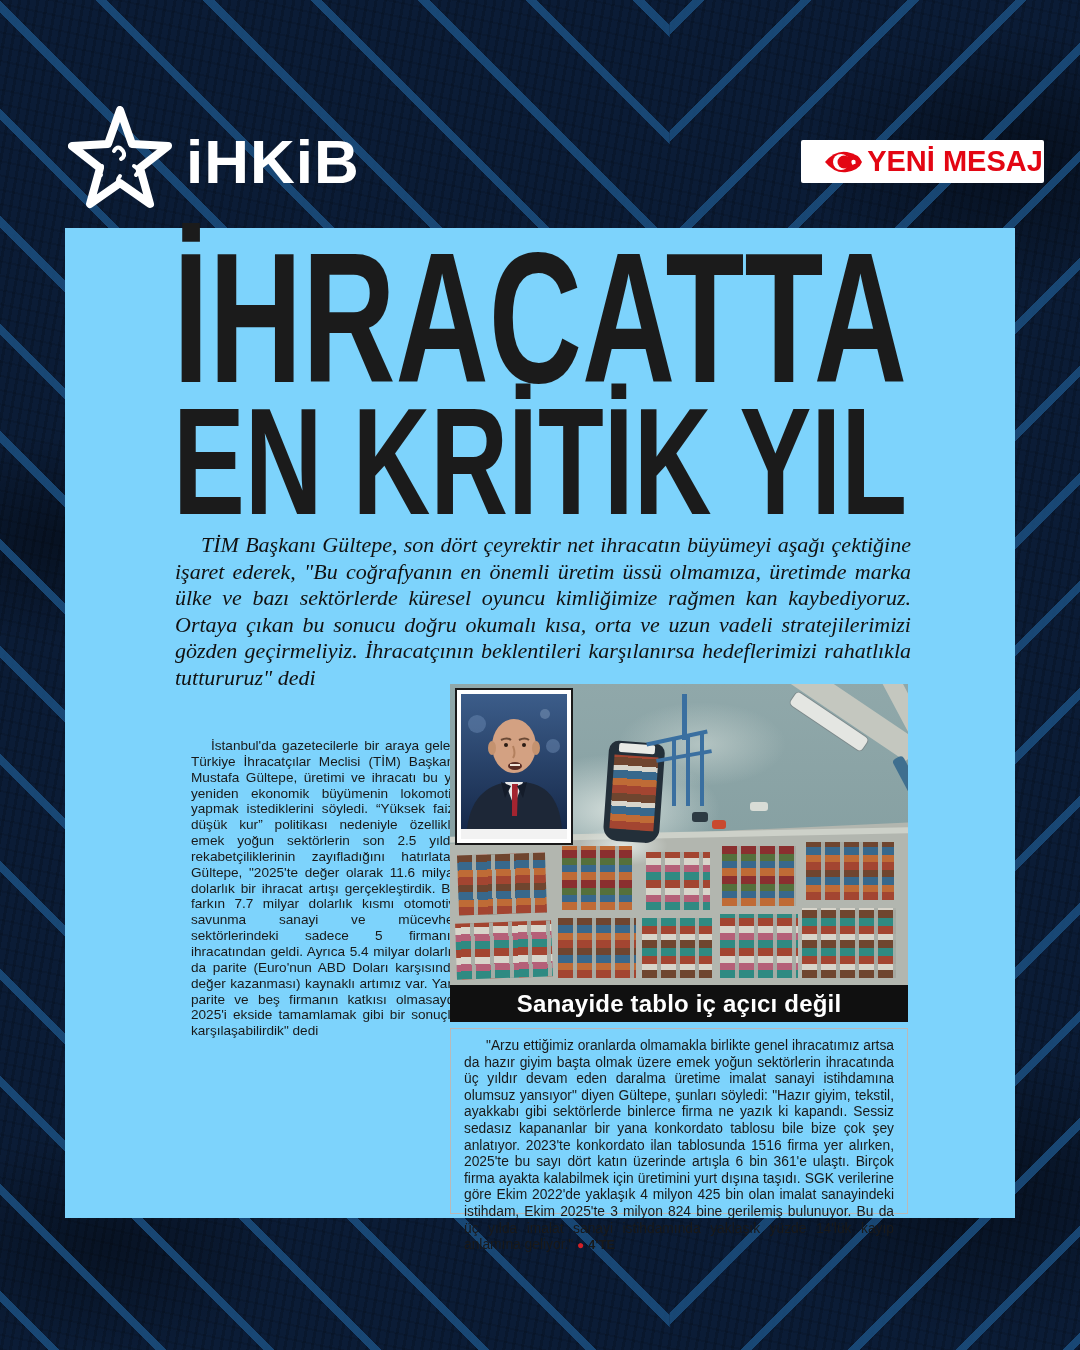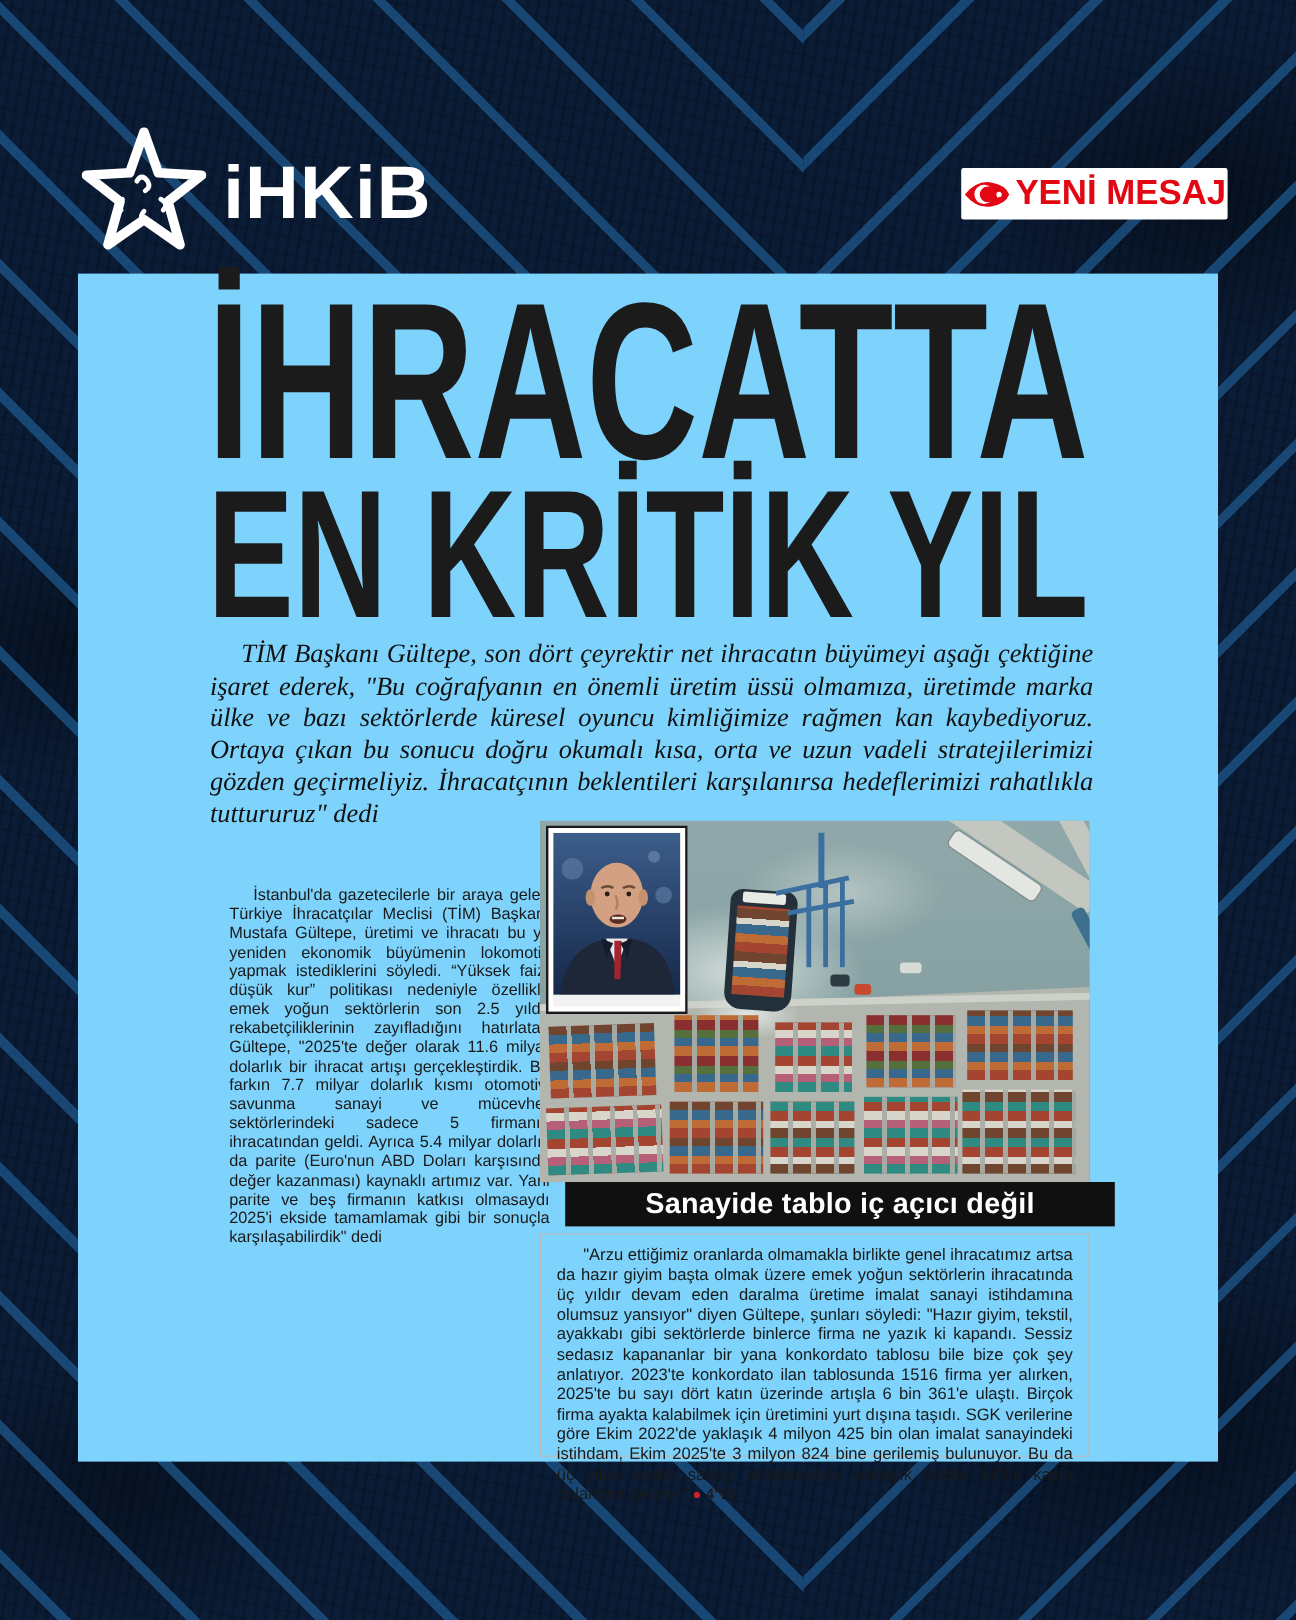--- a/index.html
+++ b/index.html
@@ -27,21 +27,21 @@
   .bg-stripes-right{
     clip-path:polygon(62% 0,100% 0,100% 100%,62% 100%);
     background:repeating-linear-gradient(135deg, transparent 0 34px, #1b4f80 34px 42px, transparent 42px 76px);
     opacity:.85;
   }
   
   .ihkib{position:absolute;left:68px;top:106px;display:flex;align-items:center;gap:14px;}
   .ihkib-text{color:#fff;font-weight:bold;font-size:62px;letter-spacing:1px;}
   .yenimesaj{
     position:absolute;left:801px;top:140px;width:222px;height:43px;background:#fff;
-    display:flex;align-items:center;justify-content:center;gap:4px;border-radius:2px;
+    display:flex;align-items:center;justify-content:center;gap:4px;border-radius:2px;padding-left:21px;
   }
   .yenimesaj-text{color:#e30613;font-weight:bold;font-size:29px;letter-spacing:0px;white-space:nowrap;}
   
   .page{
     position:absolute;left:65px;top:228px;width:950px;height:990px;background:#7dd3fc;
     color:#1a1a1a;
   }
   .headline-svg{position:absolute;left:106px;overflow:visible;}
   .headline-svg text{fill:#1b1b1b;font-family:"Liberation Sans",sans-serif;font-weight:900;}
   #hl1{top:16px;}
@@ -92,21 +92,21 @@
   .crane.boom1{left:196px;top:52px;width:62px;height:4px;transform:rotate(-12deg);}
   .crane.boom2{left:206px;top:70px;width:56px;height:4px;transform:rotate(-10deg);}
   .crane.tower{left:232px;top:10px;width:5px;height:46px;}
   .boat{position:absolute;background:#2c3a42;border-radius:3px;}
   .boat.b1{left:242px;top:128px;width:16px;height:10px;}
   .boat.b2{left:262px;top:136px;width:14px;height:9px;background:#c9492f;}
   .boat.b3{left:300px;top:118px;width:18px;height:9px;background:#d8dcd6;}
   .cblock{position:absolute;}
   .caption-bar{
     position:absolute;left:0;bottom:0;width:100%;height:37px;background:#101010;
-    display:flex;align-items:center;justify-content:center;margin-left:21px;
+    display:flex;align-items:center;justify-content:center;
   }
   .caption-bar span{color:#fff;font-weight:bold;font-size:24px;letter-spacing:.2px;}
   
   .inset{position:absolute;left:5px;top:4px;width:118px;height:157px;background:#fff;
     border:2px solid #1a1a1a;box-sizing:border-box;padding:4px;}
   .inset svg{display:block;}
   
   .bottombox{
     position:absolute;left:385px;top:800px;width:458px;height:186px;box-sizing:border-box;
     border:1px solid #b9b9b9;padding:9px 13px;

